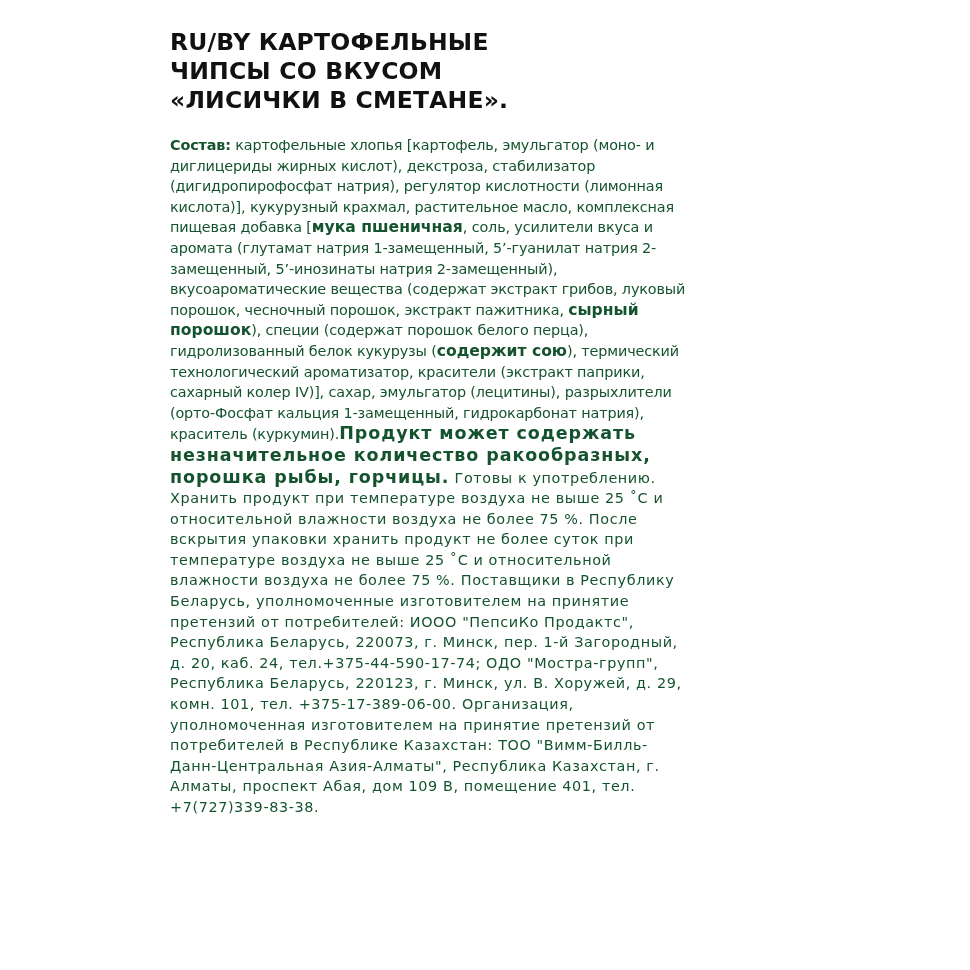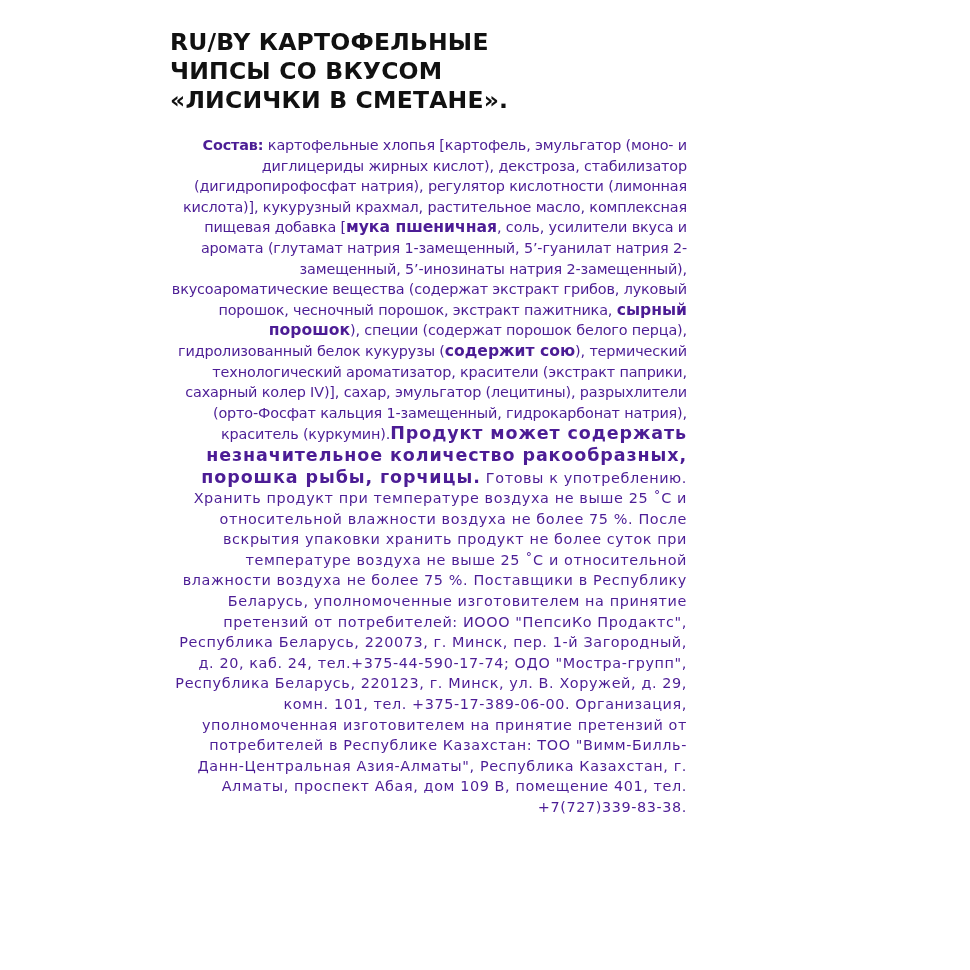--- a/index.html
+++ b/index.html
@@ -29,22 +29,22 @@
     letter-spacing: 0.2px;
     color: #111111;
     margin: 0 0 20px 0;
     max-width: 420px;
   }
   .body-text {
     font-family: "DejaVu Sans", sans-serif;
     font-size: 14.4px;
     line-height: 20.6px;
     letter-spacing: -0.15px;
-    color: #4c1d95;
-    text-align: right;
+    color: #14532d;
+    text-align: left;
     word-spacing: 0px;
   }
   .lbl {
     font-weight: bold;
   }
   .big-bold {
     font-weight: bold;
     font-size: 17.5px;
     line-height: 20.6px;
     letter-spacing: 0.9px;

